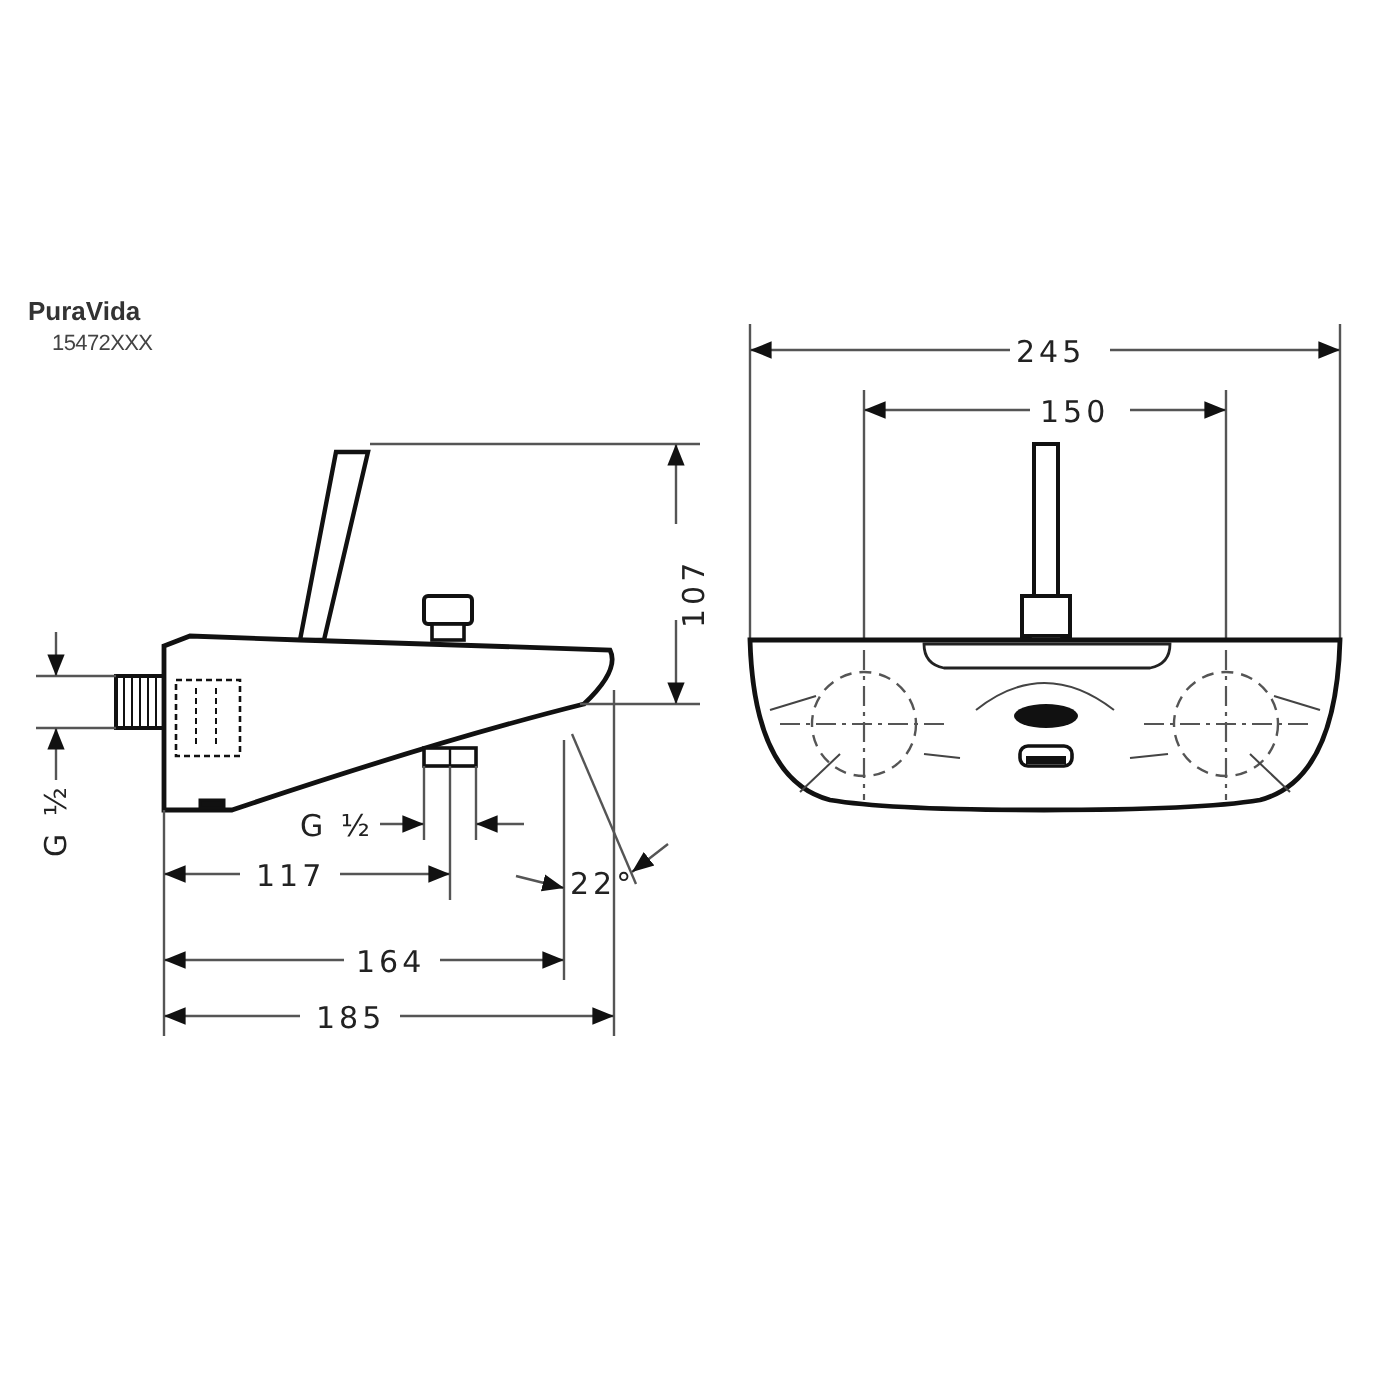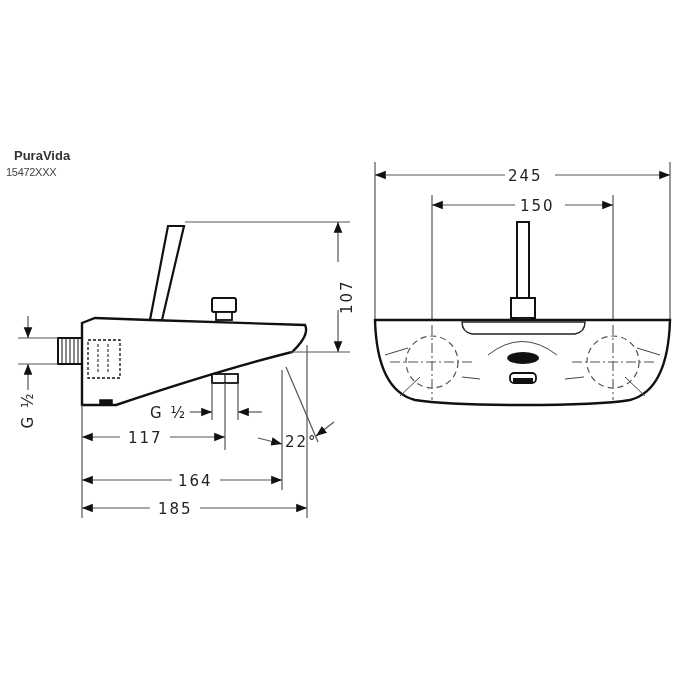--- a/index.html
+++ b/index.html
@@ -1,18 +1,18 @@
 <!DOCTYPE html>
 <html><head>
 <meta charset="utf-8">
 <style>
   html, body { margin: 0; padding: 0; background: #ffffff; }
   body { width: 700px; height: 700px; position: relative; overflow: hidden; font-family: "Liberation Sans", sans-serif; }
   .brand { position: absolute; left: 14px; top: 148px; font-weight: bold; font-size: 13px; color: #333; }
-  .model { position: absolute; left: 6px; top: 166px; font-size: 11px; color: #444; letter-spacing: -0.3px; text-align: center; }
+  .model { position: absolute; left: 26px; top: 166px; font-size: 11px; color: #444; letter-spacing: -0.3px; text-align: center; }
   svg { position: absolute; left: 0; top: 0; }
   .dim { font-family: "DejaVu Sans", sans-serif; font-size: 15px; fill: #222; letter-spacing: 2px; }
 </style>
 </head>
 <body>
 
 <div class="brand">PuraVida</div>
 <div class="model">15472XXX</div>
 
 <svg width="700" height="700" viewBox="0 0 700 700">

